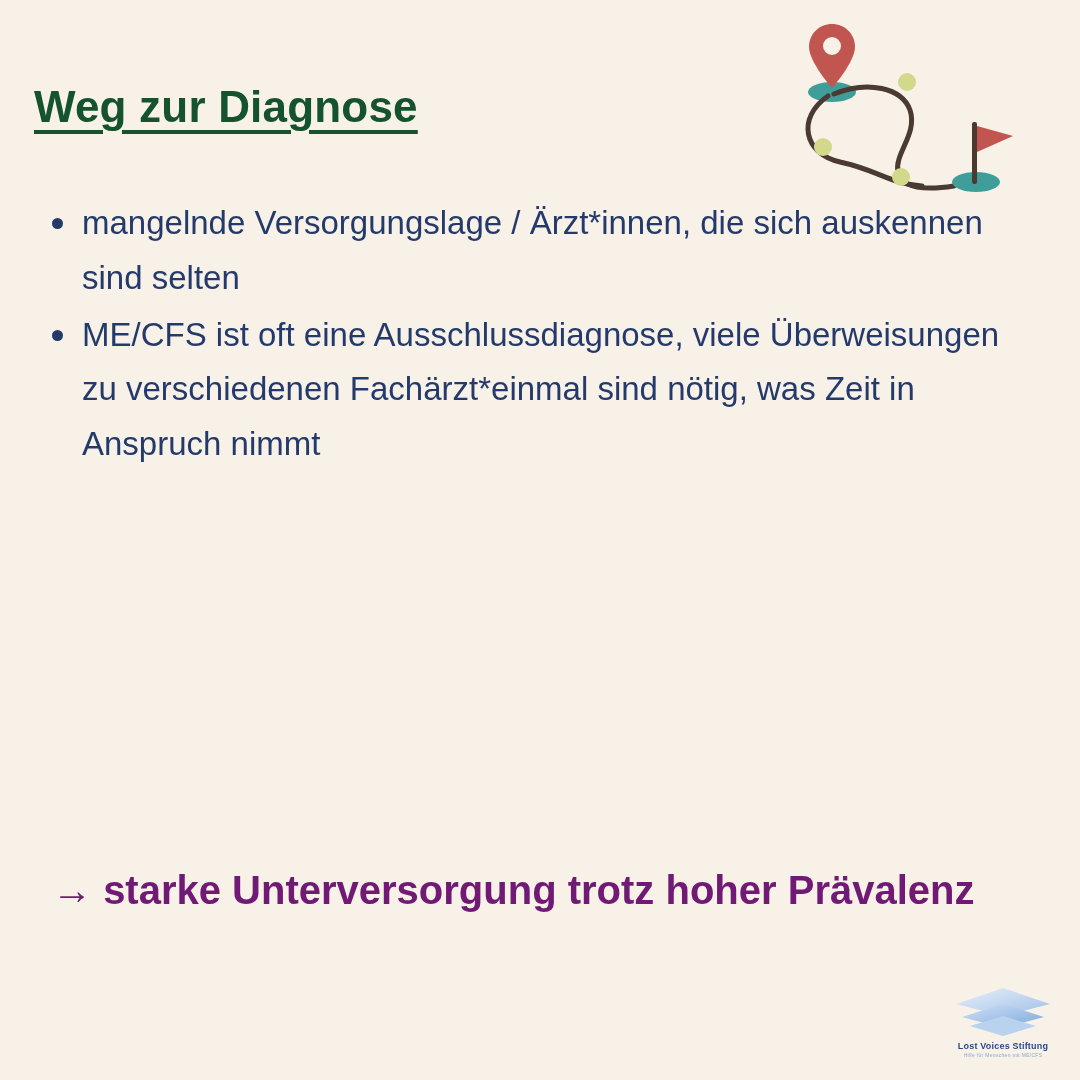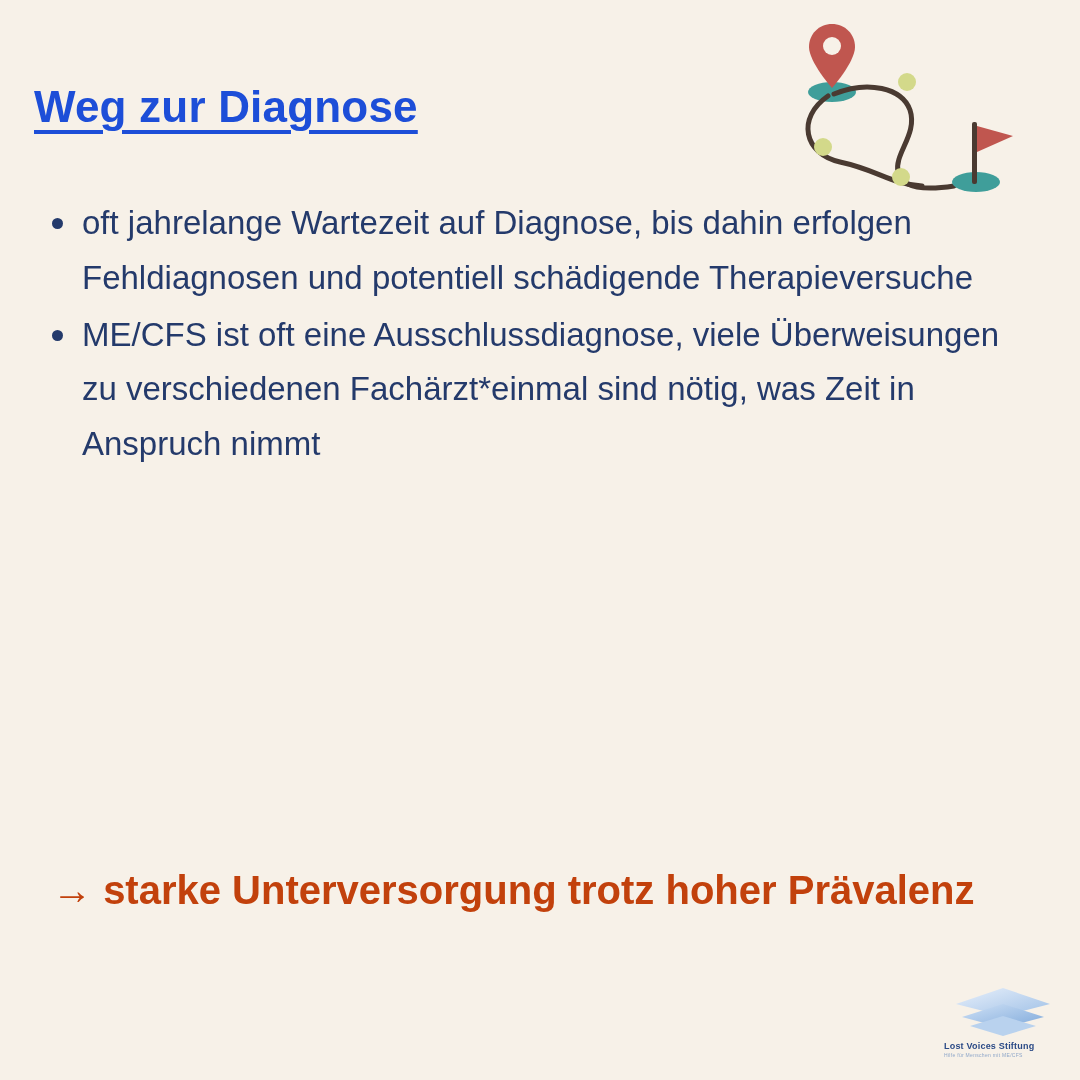--- a/index.html
+++ b/index.html
@@ -21,21 +21,21 @@
     box-sizing: border-box;
   }
 
   
   .title {
     position: absolute;
     left: 34px;
     top: 82px;
     font-size: 44px;
     font-weight: bold;
-    color: #1d4ed8;
+    color: #14532d;
     letter-spacing: 0.2px;
     text-decoration: underline;
     text-underline-offset: 8px;
     text-decoration-thickness: 4px;
     white-space: nowrap;
     text-align: right;
   }
 
   
   .route-illustration {
@@ -77,34 +77,34 @@
 
   
   .conclusion {
     position: absolute;
     left: 52px;
     top: 862px;
     width: 980px;
     font-size: 40px;
     font-weight: bold;
     line-height: 1.42;
-    color: #c2410c;
+    color: #701a75;
   }
   .conclusion .arrow {
     font-weight: bold;
   }
 
   
   .logo {
     position: absolute;
     right: 18px;
     bottom: 14px;
     width: 118px;
     height: 82px;
-    text-align: left;
+    text-align: center;
   }
   .logo svg { display: block; margin: 0 auto; }
   .logo .logo-text {
     font-size: 9px;
     font-weight: bold;
     color: #2b4a86;
     letter-spacing: 0.2px;
     margin-top: 1px;
   }
   .logo .logo-sub {
@@ -137,21 +137,21 @@
       <circle cx="103" cy="163" r="9" fill="#d3d98a"></circle>
 
       <ellipse cx="178" cy="168" rx="24" ry="10" fill="#3f9e9a"></ellipse>
 
       <rect x="174" y="108" width="5" height="62" rx="2" fill="#4a3a31"></rect>
       <path d="M179 112 L215 122 L179 138 Z" fill="#c0564f"></path>
     </svg>
   </div>
 
   <ul class="bullets">
-    <li>oft jahrelange Wartezeit auf Diagnose, bis dahin erfolgen Fehldiagnosen und potentiell schädigende Therapieversuche</li>
+    <li>mangelnde Versorgungslage / Ärzt*innen, die sich auskennen sind selten</li>
     <li>ME/CFS ist oft eine Ausschlussdiagnose, viele Überweisungen zu verschiedenen Fachärzt*einmal sind nötig, was Zeit in Anspruch nimmt</li>
   </ul>
 
   <div class="conclusion">
     <span class="arrow">→</span>
     <span>starke Unterversorgung trotz hoher Prävalenz</span>
   </div>
 
   <div class="logo">
     <svg viewBox="0 0 110 56" width="110" height="56" xmlns="http://www.w3.org/2000/svg">

